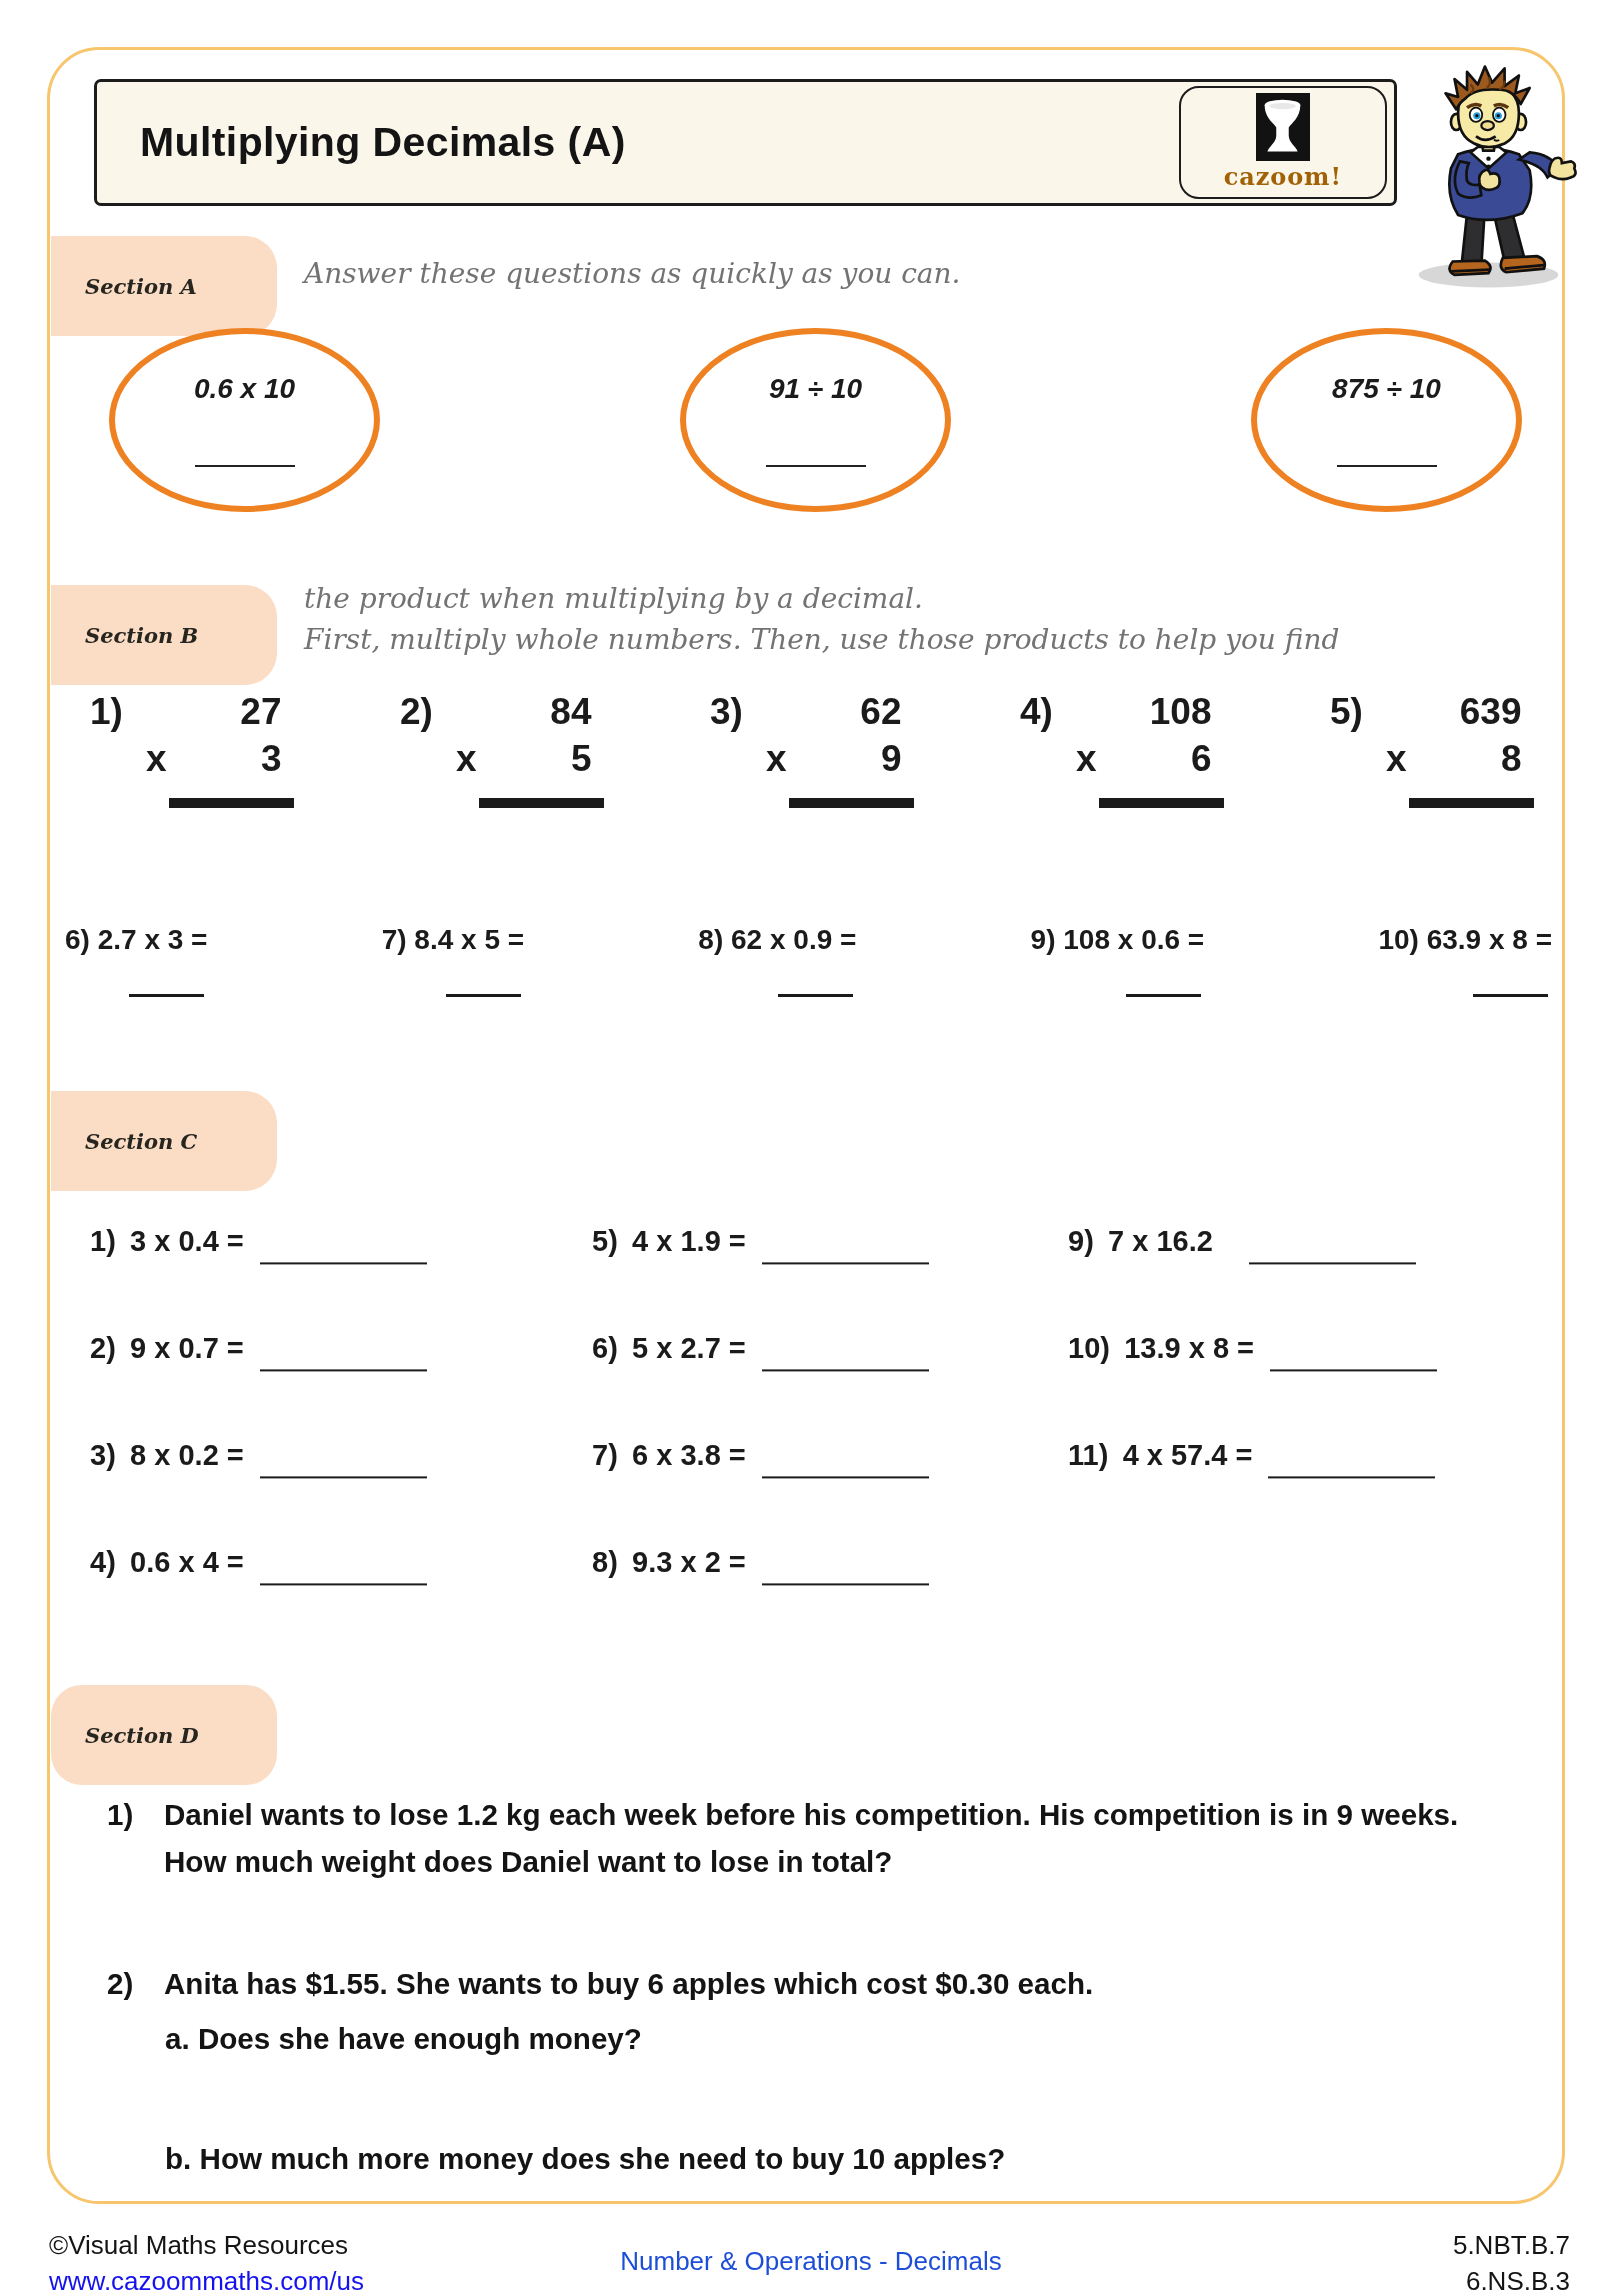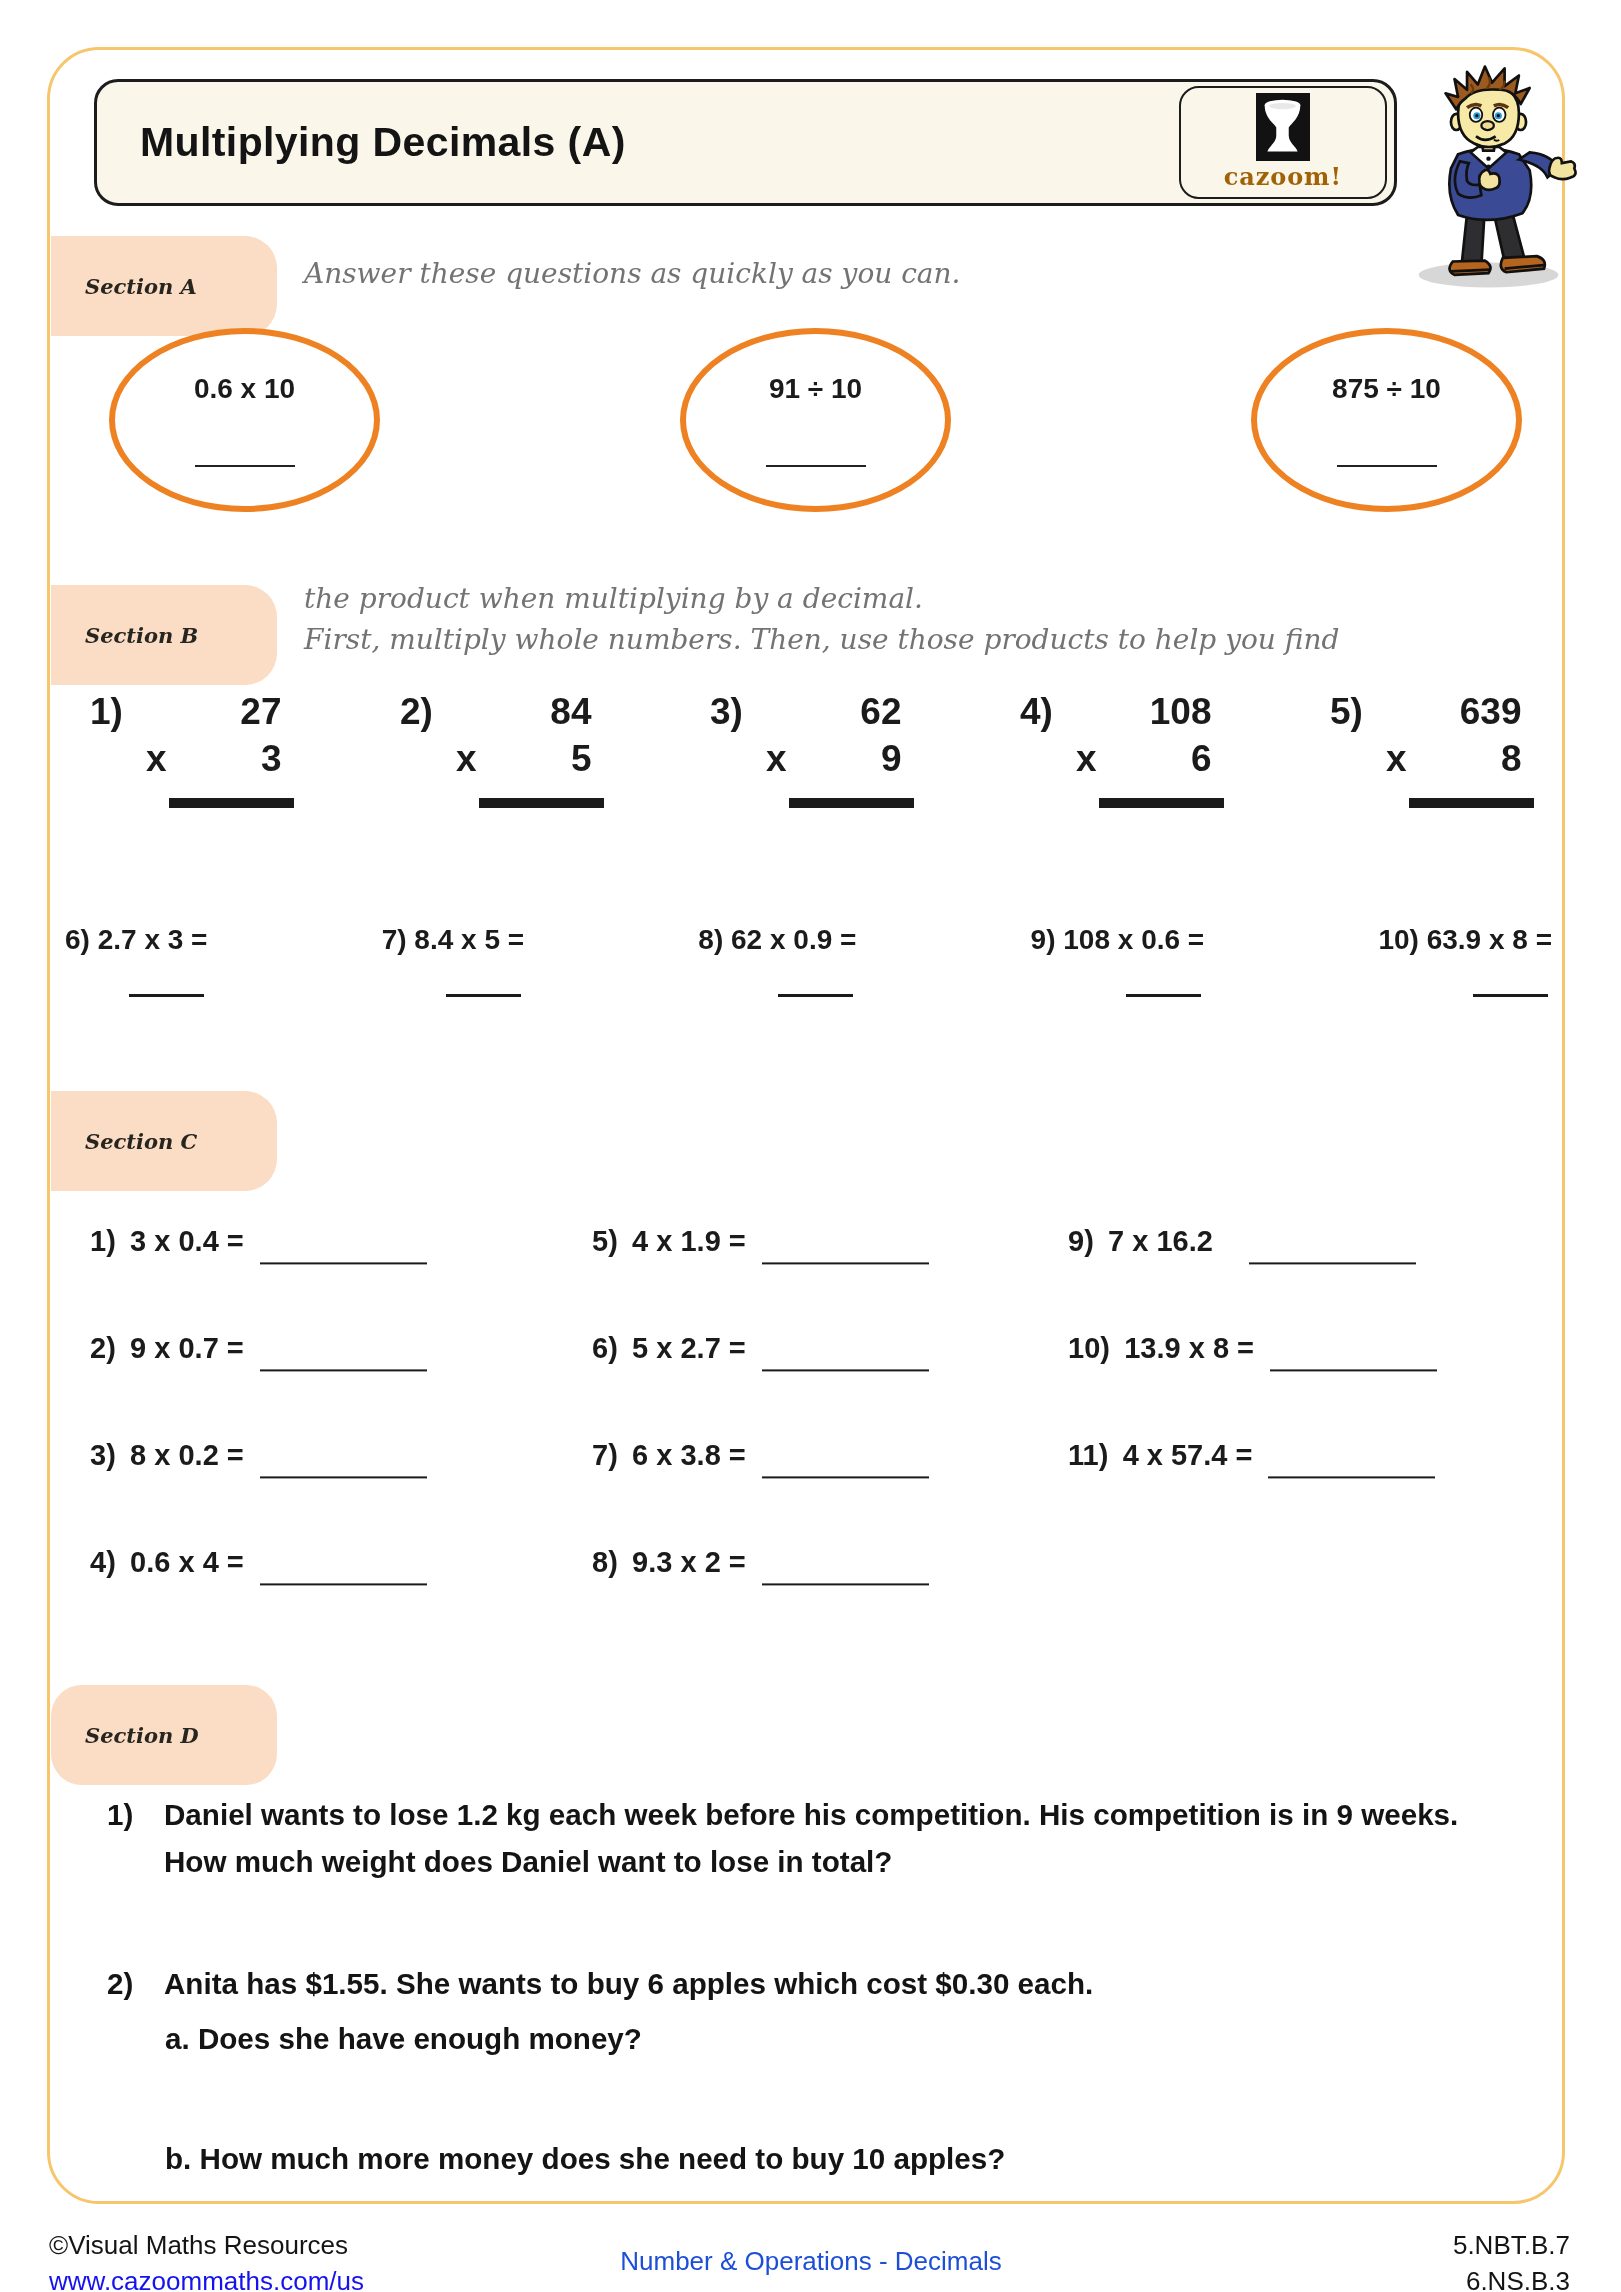--- a/index.html
+++ b/index.html
@@ -7,21 +7,21 @@
     width:1622px;height:2293px;position:relative;background:#ffffff;
     font-family:"Liberation Sans",sans-serif;color:#1b1b1b;overflow:hidden;
   }
   .border-frame{
     position:absolute;left:47px;top:47px;width:1512px;height:2151px;
     border:3.6px solid #F6C56C;border-radius:52px;background:transparent;
   }
   
   .title-box{
     position:absolute;left:94px;top:79px;width:1303px;height:127px;
-    background:#FAF6E9;border:3.6px solid #1c1c1c;border-radius:24px;
+    background:#FAF6E9;border:3.6px solid #1c1c1c;border-radius:7px;
     display:flex;align-items:center;box-sizing:border-box;
   }
   .page-title{margin-left:43px;font-size:41px;font-weight:bold;letter-spacing:0.4px;color:#141414;}
   .logo-badge{
     position:absolute;right:7.2px;top:3.6px;width:208px;height:113px;
     background:#FAF6E9;border:2.7px solid #1c1c1c;border-radius:19.7px;
     display:flex;flex-direction:column;align-items:center;justify-content:center;box-sizing:border-box;
   }
   .drum-box{width:54px;height:68px;background:#121212;display:flex;align-items:center;justify-content:center;}
   .logo-text{font-family:"DejaVu Serif",serif;font-weight:bold;font-size:24px;color:#a16207;margin-top:1.8px;letter-spacing:0.9px;}
@@ -33,21 +33,21 @@
     border-radius:0 32px 32px 0;display:flex;align-items:center;box-sizing:border-box;padding-left:34px;
     font-family:"DejaVu Serif",serif;font-style:italic;font-weight:bold;font-size:21px;color:#26251f;margin-top:12px;
   }
   .instr{
     position:absolute;font-family:"DejaVu Serif",serif;font-style:italic;font-size:28px;color:#737373;line-height:1.45;
   }
   
   .ovals{position:absolute;left:109px;top:328px;width:1413px;display:flex;justify-content:space-between;}
   .oval{
     width:271px;height:184px;border:6.3px solid #EE8122;border-radius:50%;
-    position:relative;text-align:center;box-sizing:border-box;background:#fff;
+    position:relative;text-align:center;box-sizing:border-box;background:#fff;font-style:italic;
   }
   .oval-expr{margin-top:39px;font-size:28px;font-weight:bold;color:#1b1b1b;}
   .oval-line{position:absolute;left:50%;transform:translateX(-50%);bottom:39px;width:100px;border-bottom:2.7px solid #222;}
   
   .vrow-wrap{position:absolute;left:90px;top:691px;width:1444px;display:flex;justify-content:space-between;}
   .vprob{width:204px;font-weight:bold;font-size:37px;color:#1b1b1b;}
   .vline1{display:flex;}
   .vnum{flex:none;}
   .vval{flex:1;text-align:right;padding-right:12.5px;}
   .vline2{display:flex;margin-top:5.4px;}

